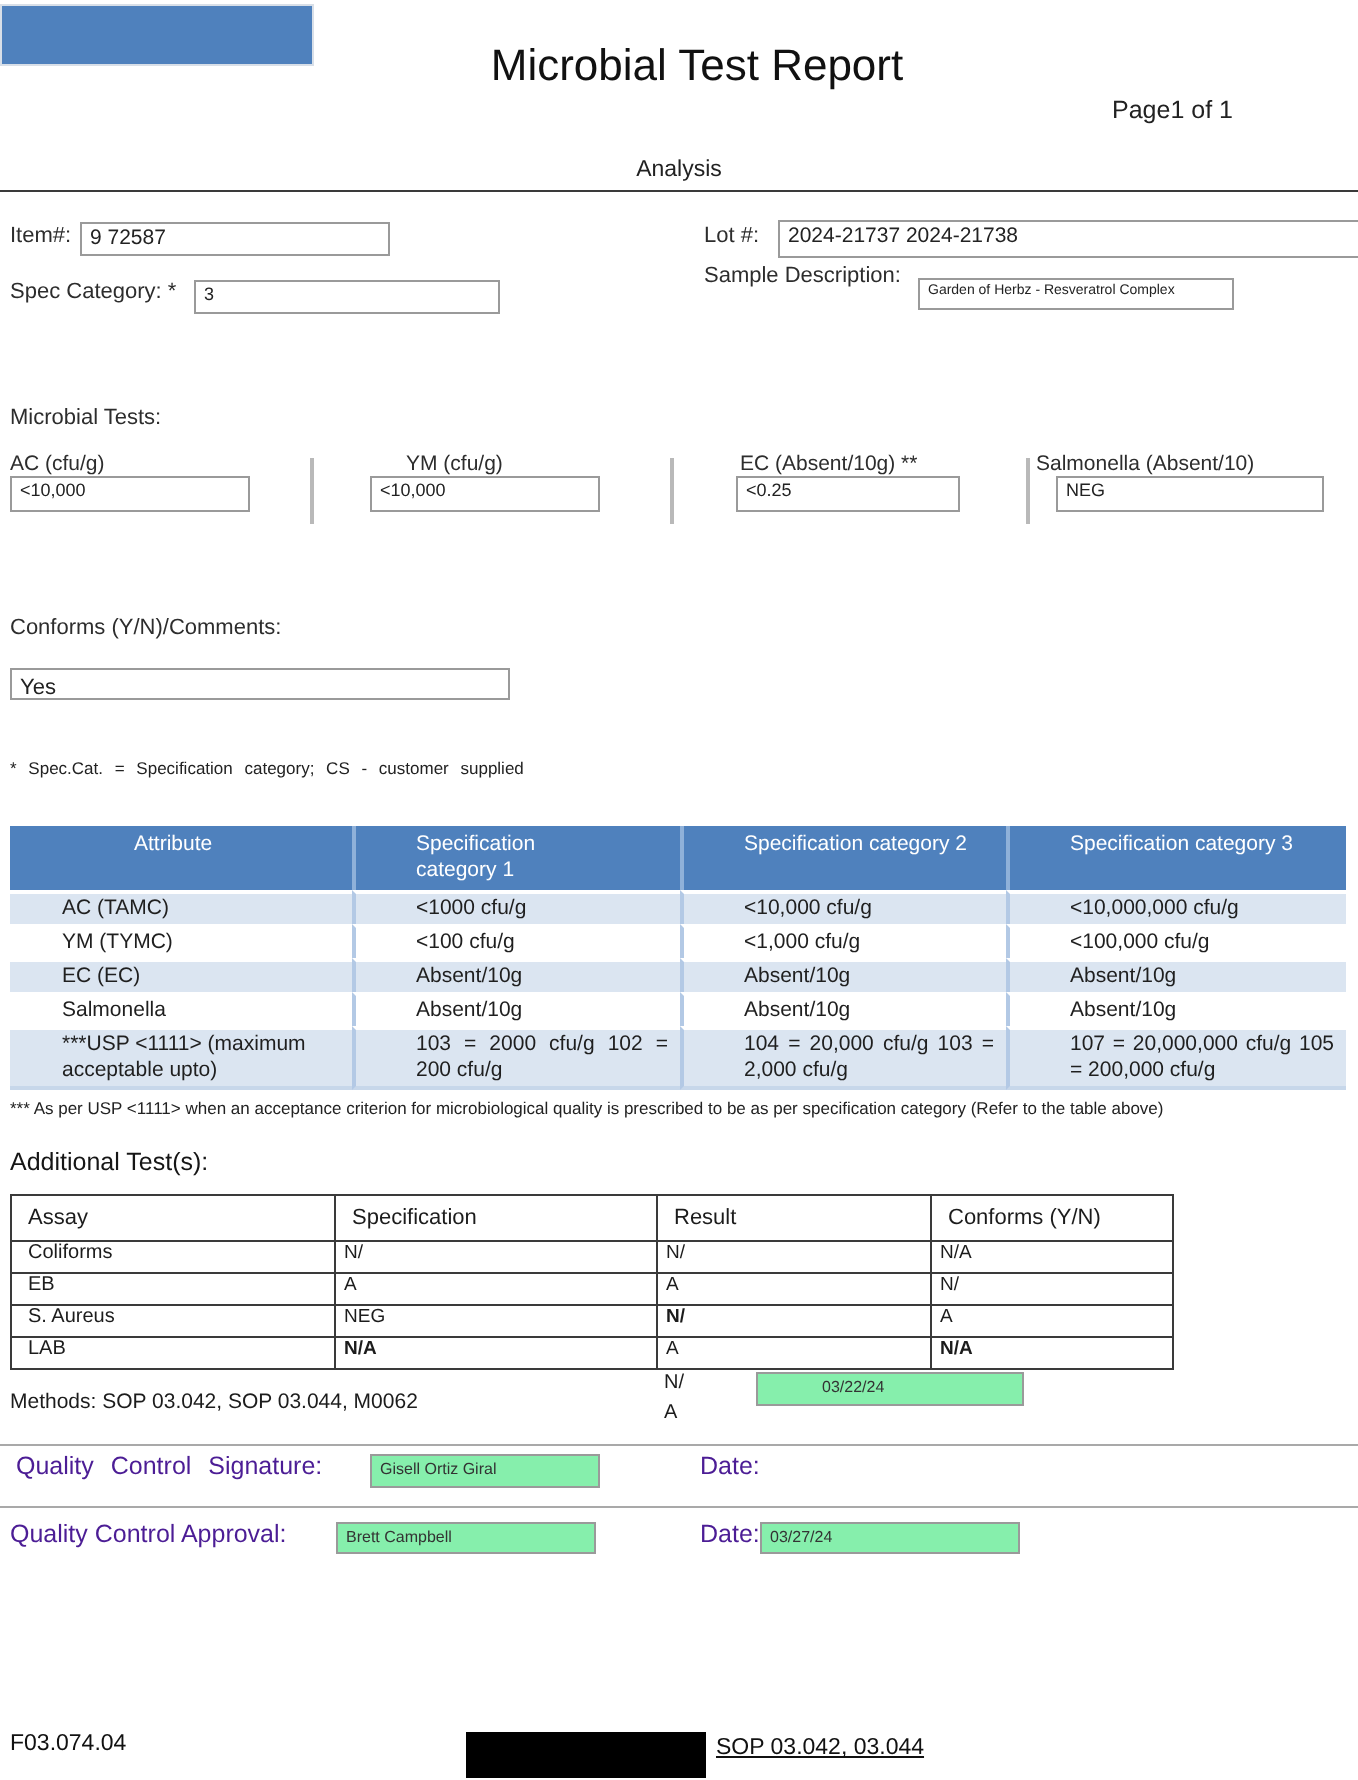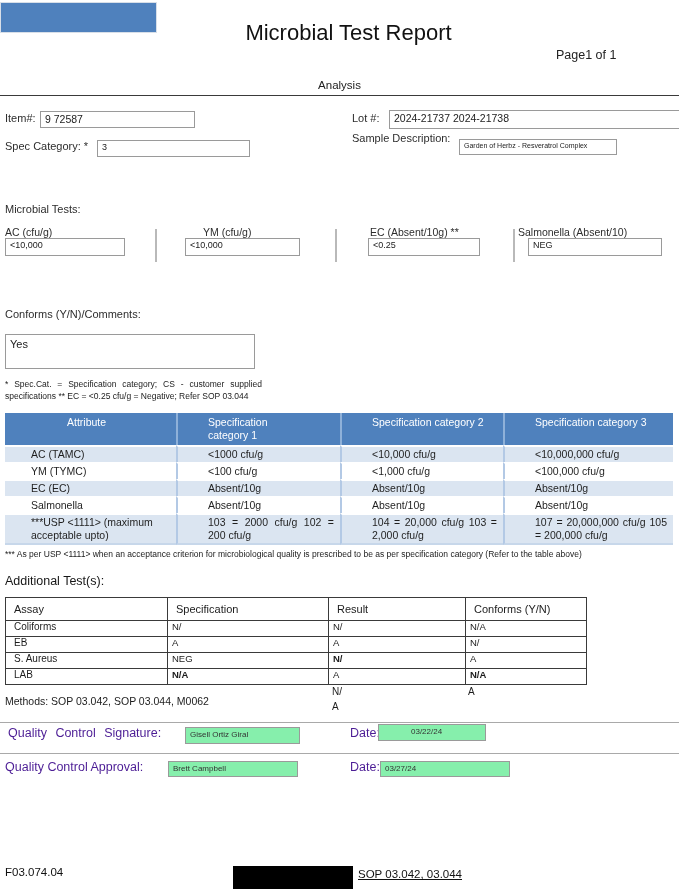--- a/index.html
+++ b/index.html
@@ -76,24 +76,23 @@
   <div class="abs vsep" style="left:335px; top:229px; height:33px;"></div>
 
   <div class="abs lbl" style="left:370px; top:226px; font-size:10.5px;">EC (Absent/10g) **</div>
   <div class="abs inbox small" style="left:368px; top:238px; width:112px; height:18px;">&lt;0.25</div>
   <div class="abs vsep" style="left:513px; top:229px; height:33px;"></div>
 
   <div class="abs lbl" style="left:518px; top:226px; font-size:10.5px;">Salmonella (Absent/10)</div>
   <div class="abs inbox small" style="left:528px; top:238px; width:134px; height:18px;">NEG</div>
 
   <div class="abs lbl" style="left:5px; top:308px;">Conforms (Y/N)/Comments:</div>
-  <div class="abs inbox" style="left:5px; top:334px; width:250px; height:35px; font-size:11px; padding-top:3px;">Yes</div>
+  <div class="abs inbox" style="left:5px; top:334px; width:250px; height:16px; font-size:11px; padding-top:3px;">Yes</div>
 
   <div class="abs fnote justified1" style="left:5px; top:379px;">* Spec.Cat. = Specification category; CS - customer supplied</div>
-  <div class="abs fnote" style="left:5px; top:391px;">specifications ** EC = &lt;0.25 cfu/g = Negative; Refer SOP 03.044</div>
 
   <table class="spec">
     <colgroup>
         <col style="width:171px">
         <col style="width:164px">
         <col style="width:163px">
         <col style="width:170px">
       </colgroup>
     <tbody>
         <tr>
@@ -184,21 +183,21 @@
   <div class="abs overflow-txt" style="left:332px; top:686px;">N/</div>
   <div class="abs overflow-txt" style="left:332px; top:701px;">A</div>
   <div class="abs overflow-txt" style="left:468px; top:686px;">A</div>
 
   <div class="abs methods" style="left:5px; top:695px;">Methods: SOP 03.042, SOP 03.044, M0062</div>
 
   <div class="abs sig-line" style="top:722px;"></div>
   <div class="abs sig-lbl" style="left:8px; top:726px; word-spacing:5px;">Quality  Control  Signature:</div>
   <div class="abs sig-box" style="left:185px; top:727px; width:115px; height:17px;">Gisell Ortiz Giral</div>
   <div class="abs sig-lbl" style="left:350px; top:726px;">Date:</div>
-  <div class="abs sig-box" style="left:378px; top:724px; width:108px; height:17px;padding-left:32px;">03/22/24</div>
+  <div class="abs sig-box" style="left:378px; top:686px; width:134px; height:17px;padding-left:32px;">03/22/24</div>
   <div class="abs sig-line" style="top:753px;"></div>
 
   <div class="abs sig-lbl" style="left:5px; top:760px;">Quality Control Approval:</div>
   <div class="abs sig-box" style="left:168px; top:761px; width:130px; height:16px;">Brett Campbell</div>
   <div class="abs sig-lbl" style="left:350px; top:760px;">Date:</div>
   <div class="abs sig-box" style="left:380px; top:761px; width:130px; height:16px;">03/27/24</div>
 
   <div class="abs footer-txt" style="left:5px; top:866px;">F03.074.04</div>
   <div class="abs redact" style="left:233px; top:866px; width:120px; height:23px;"></div>
   <div class="abs footer-txt" style="left:358px; top:868px;text-decoration:underline;">SOP 03.042, 03.044</div>

